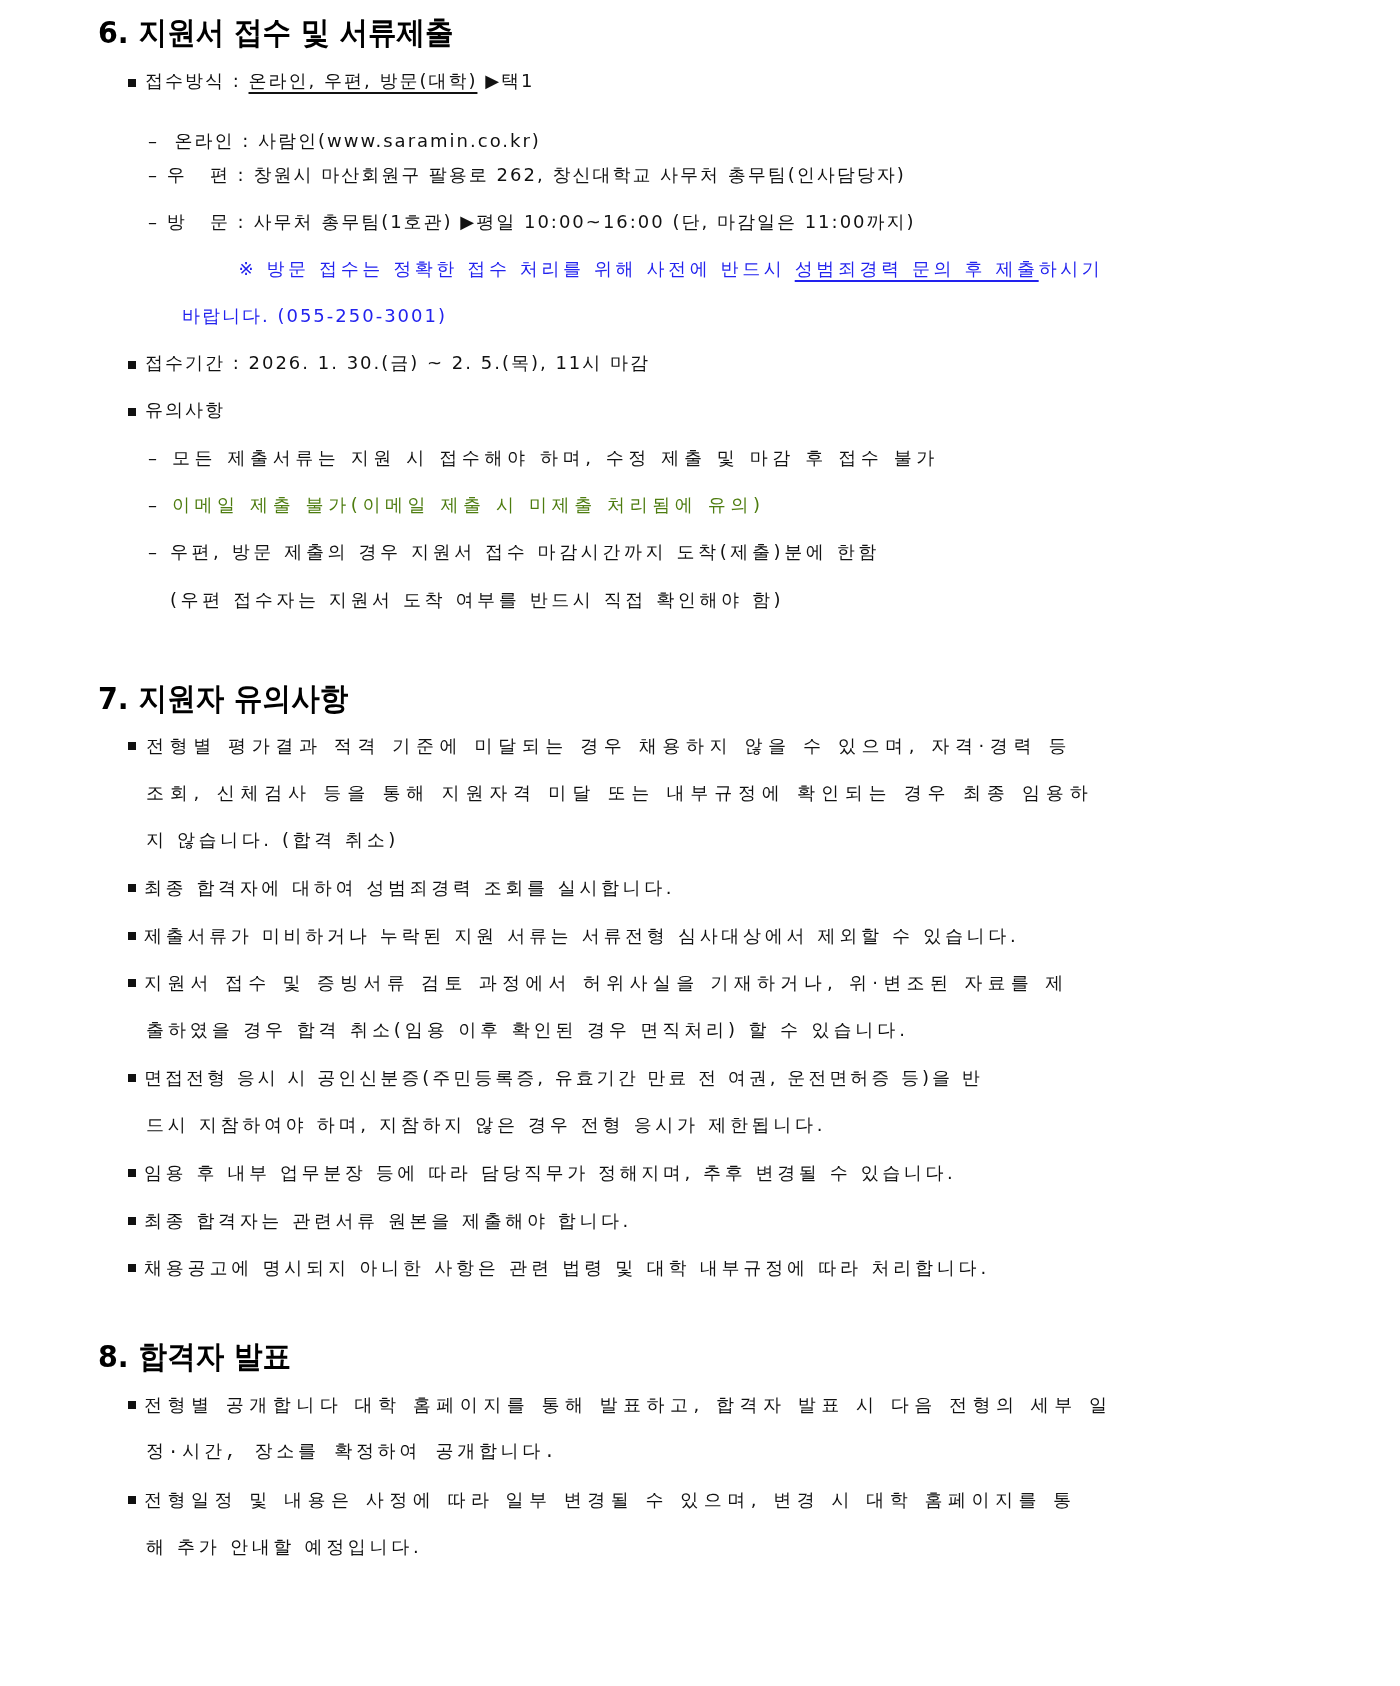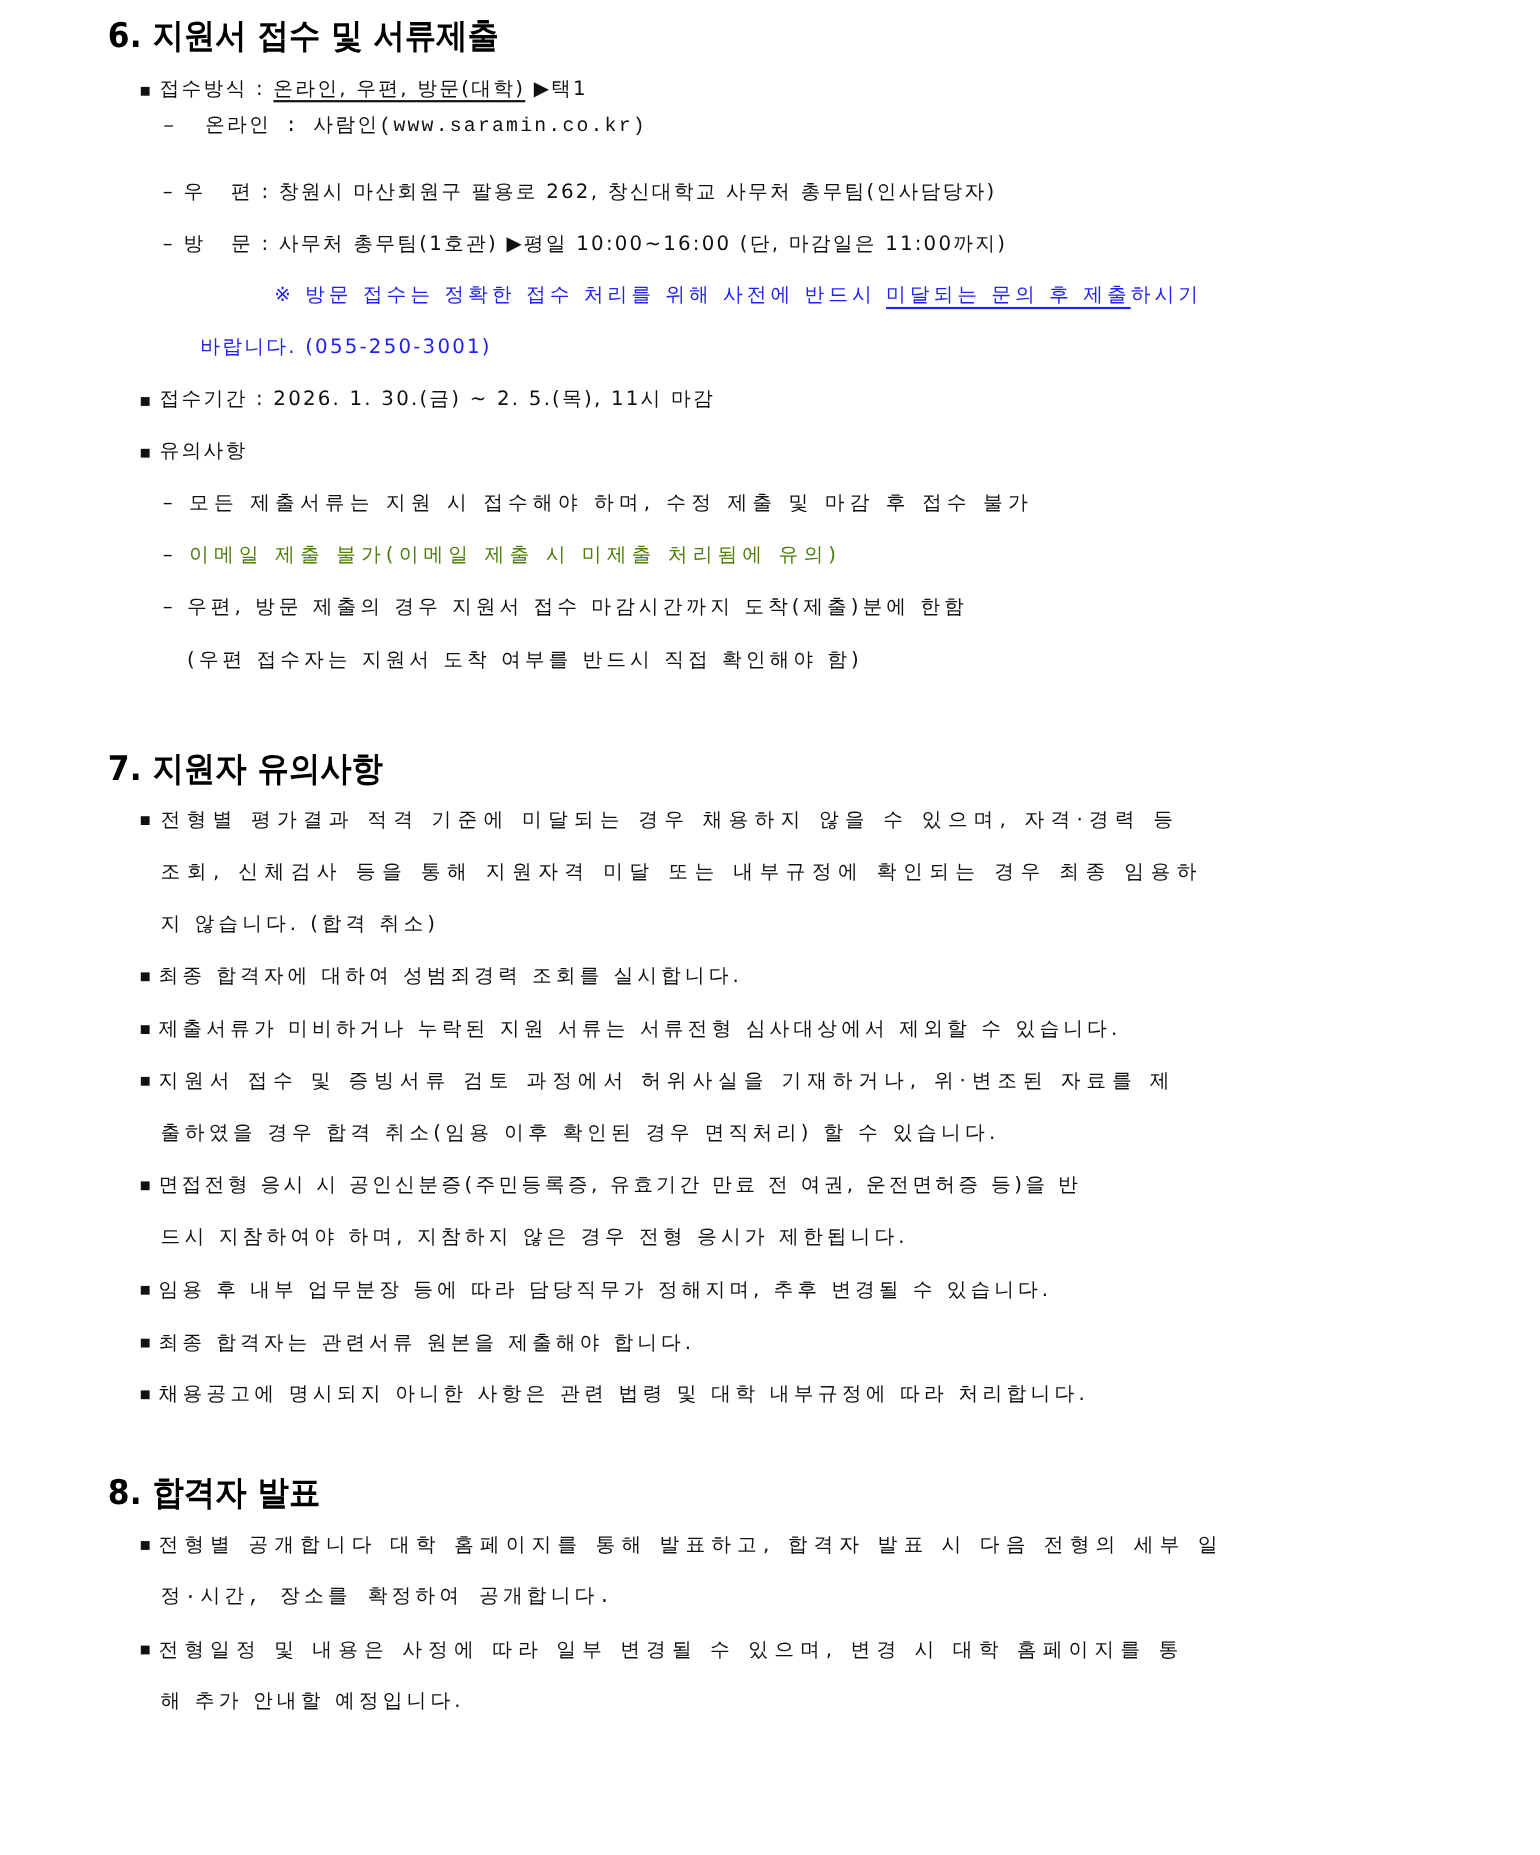--- a/index.html
+++ b/index.html
@@ -35,32 +35,32 @@
 
 <div class="page">
 
   <div class="h" style="top:12px;">6. 지원서 접수 및 서류제출</div>
 
   <div class="line sp" style="top:66px; left:145px;">
     <span class="bullet" style="left:-17px; top:17px;"></span>
     <span>접수방식 : </span><span class="ul">온라인, 우편, 방문(대학)</span><span> ▶택1</span>
   </div>
 
-  <div class="line sp" style="top:100px; left:148px;font-family:Liberation Mono, monospace;">
+  <div class="line sp" style="top:126px; left:148px;">
     <span>–</span>&nbsp;
     <span>온라인 : </span><span>사람인(www.saramin.co.kr)</span>
   </div>
 
   <div class="line sp" style="top:160px; left:148px; white-space:pre;"><span>–</span> <span>우   편 : </span><span>창원시 마산회원구 팔용로 262, 창신대학교 사무처 총무팀(인사담당자)</span></div>
 
   <div class="line sp" style="top:207px; left:148px; white-space:pre;"><span>–</span> <span>방   문 : </span><span>사무처 총무팀(1호관) ▶평일 10:00~16:00 (단, 마감일은 11:00까지)</span></div>
 
   <div class="line blue" style="top:254px; left:135px; width:1072px; letter-spacing:3.6px;">
     <span>※</span>
-    <span>방문 접수는 정확한 접수 처리를 위해 사전에 반드시 </span><span class="ul">미달되는 문의 후 제출</span><span>하시기</span>
+    <span>방문 접수는 정확한 접수 처리를 위해 사전에 반드시 </span><span class="ul">성범죄경력 문의 후 제출</span><span>하시기</span>
   </div>
   <div class="line blue sp" style="top:301px; left:182px;">바랍니다. (055-250-3001)</div>
 
   <div class="line sp" style="top:348px; left:145px;">
     <span class="bullet" style="left:-17px; top:17px;"></span>
     <span>접수기간 : </span><span>2026. 1. 30.(금) ~ 2. 5.(목), 11시 마감</span>
   </div>
 
   <div class="line sp" style="top:395px; left:145px;">
     <span class="bullet" style="left:-17px; top:17px;"></span>

